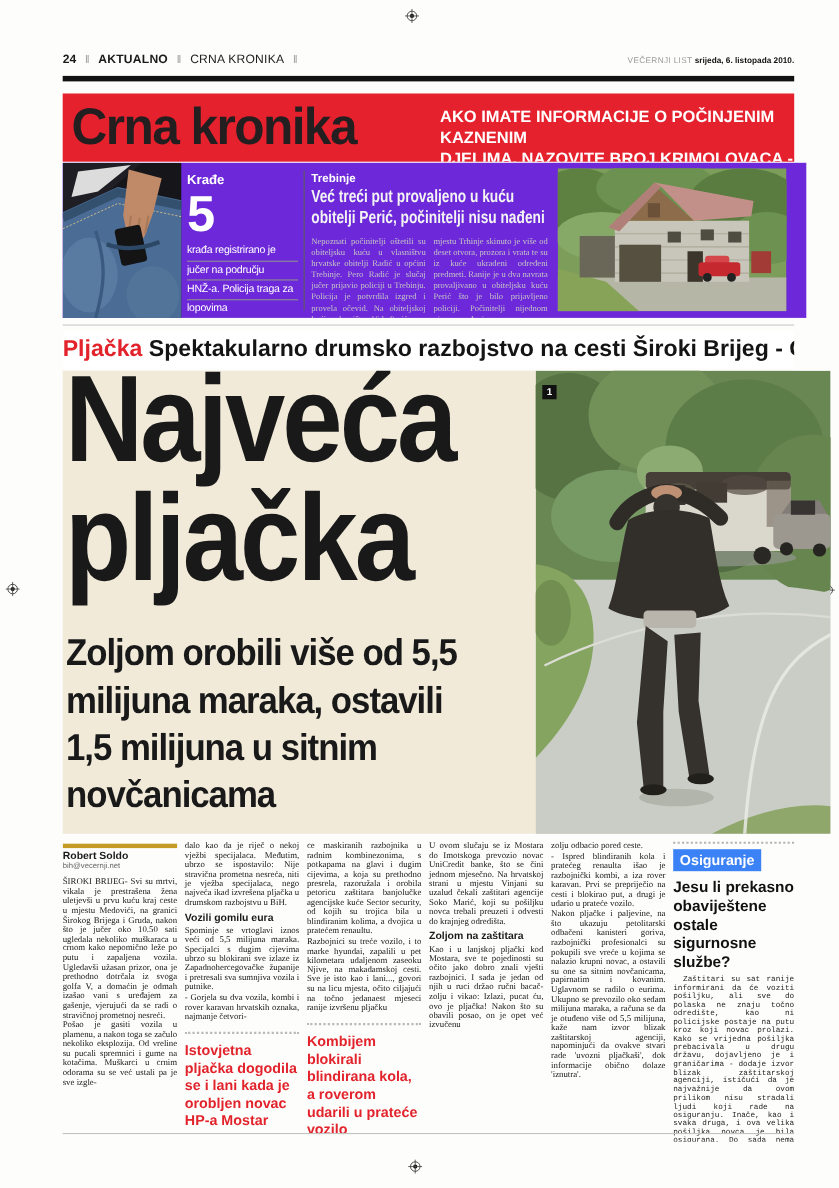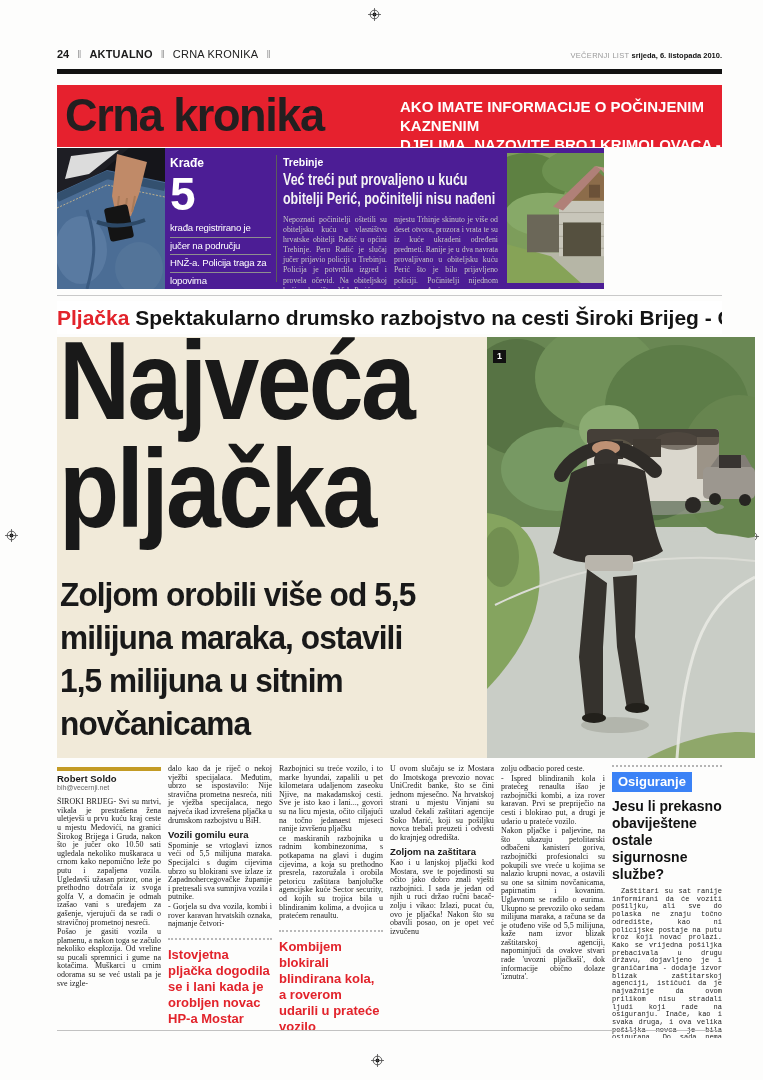--- a/index.html
+++ b/index.html
@@ -23,21 +23,21 @@
 
   .blackrule{position:absolute;left:57px;top:69px;width:665px;height:5px;background:#121212;}
 
   
   .banner{position:absolute;left:57px;top:85px;width:665px;height:62px;background:#e6212e;overflow:hidden;}
   .banner-title{position:absolute;left:8px;top:2px;font-size:47px;font-weight:bold;color:#231f20;
                 letter-spacing:-1.5px;transform:scaleX(.96);transform-origin:left top;white-space:nowrap;}
   .banner-info{position:absolute;left:343px;top:12px;color:#fff;font-weight:bold;font-size:15px;line-height:19px;}
 
   
-  .blackbox{position:absolute;left:57px;top:148px;width:547px;height:141px;background:#4c1d95;overflow:hidden;}
+  .blackbox{position:absolute;left:57px;top:148px;width:676px;height:141px;background:#6d28d9;overflow:hidden;}
   .jeans{position:absolute;left:0;top:0;width:108px;height:141px;}
   .krade{position:absolute;left:113px;top:8px;width:101px;color:#fff;}
   .krade-kicker{font-size:12px;font-weight:bold;}
   .krade-num{font-size:46px;font-weight:bold;line-height:46px;margin-top:1px;}
   .krade-deck{margin-top:3px;font-size:9.6px;letter-spacing:-.2px;}
   .krade-deck div{line-height:16.5px;border-bottom:1px solid #8f8f8f;white-space:nowrap;overflow:hidden;}
   .vdiv{position:absolute;left:219px;top:7px;width:1px;height:127px;background:#5c5c5c;}
   .trebinje{position:absolute;left:226px;top:8px;width:220px;}
   .treb-kicker{color:#fff;font-size:10.5px;font-weight:bold;}
   .treb-headline{color:#f4f4f4;font-size:16px;line-height:19px;font-weight:bold;margin-top:2px;
@@ -284,22 +284,22 @@
         <p>Pošao je gasiti vozila u plamenu, a nakon toga se začulo nekoliko eksplozija. Od vreline su pucali spremnici i gume na kotačima. Muškarci u crnim odorama su se već ustali pa je sve izgle-</p>
       </div>
       <div class="bcol">
         <p>dalo kao da je riječ o nekoj vježbi specijalaca. Međutim, ubrzo se ispostavilo: Nije stravična prometna nesreća, niti je vježba specijalaca, nego najveća ikad izvrešena pljačka u drumskom razbojstvu u BiH.</p>
         <div class="subhead">Vozili gomilu eura</div>
         <p>Spominje se vrtoglavi iznos veći od 5,5 milijuna maraka. Specijalci s dugim cijevima ubrzo su blokirani sve izlaze iz Zapadnohercegovačke županije i pretresali sva sumnjiva vozila i putnike.</p>
         <p>- Gorjela su dva vozila, kombi i rover karavan hrvatskih oznaka, najmanje četvori-</p>
         <div class="pullquote">Istovjetna pljačka dogodila se i lani kada je orobljen novac HP-a Mostar</div>
       </div>
       <div class="bcol">
+        <p>ce maskiranih razbojnika u radnim kombinezonima, s potkapama na glavi i dugim cijevima, a koja su prethodno presrela, razoružala i orobila petoricu zaštitara banjolučke agencijske kuće Sector security, od kojih su trojica bila u blindiranim kolima, a dvojica u pratećem renaultu.</p>
         <p>Razbojnici su treće vozilo, i to marke hyundai, zapalili u pet kilometara udaljenom zaseoku Njive, na makadamskoj cesti. Sve je isto kao i lani..., govori su na licu mjesta, očito ciljajući na točno jedanaest mjeseci ranije izvršenu pljačku</p>
-        <p>ce maskiranih razbojnika u radnim kombinezonima, s potkapama na glavi i dugim cijevima, a koja su prethodno presrela, razoružala i orobila petoricu zaštitara banjolučke agencijske kuće Sector security, od kojih su trojica bila u blindiranim kolima, a dvojica u pratećem renaultu.</p>
         <div class="pullquote bb">Kombijem blokirali blindirana kola, a roverom udarili u prateće vozilo</div>
       </div>
       <div class="bcol">
         <p>U ovom slučaju se iz Mostara do Imotskoga prevozio novac UniCredit banke, što se čini jednom mjesečno. Na hrvatskoj strani u mjestu Vinjani su uzalud čekali zaštitari agencije Soko Marić, koji su pošiljku novca trebali preuzeti i odvesti do krajnjeg odredišta.</p>
         <div class="subhead">Zoljom na zaštitara</div>
         <p>Kao i u lanjskoj pljački kod Mostara, sve te pojedinosti su očito jako dobro znali vješti razbojnici. I sada je jedan od njih u ruci držao ručni bacač-zolju i vikao: Izlazi, pucat ću, ovo je pljačka! Nakon što su obavili posao, on je opet već izvučenu</p>
       </div>
       <div class="bcol">
         <p>zolju odbacio pored ceste.</p>
         <p>- Ispred blindiranih kola i pratećeg renaulta išao je razbojnički kombi, a iza rover karavan. Prvi se prepriječio na cesti i blokirao put, a drugi je udario u prateće vozilo.</p>

